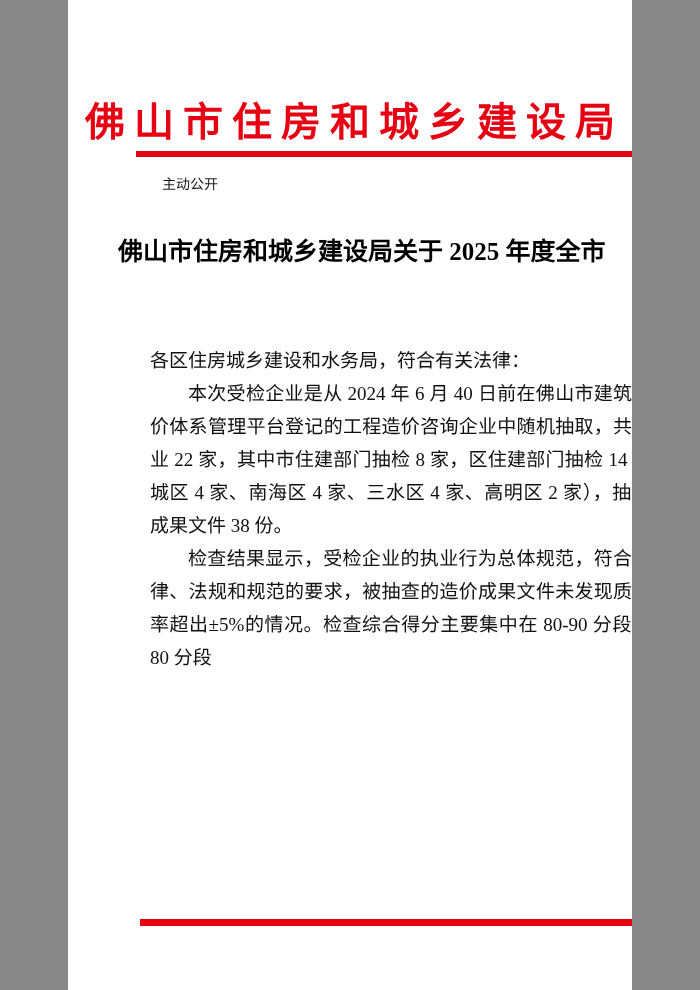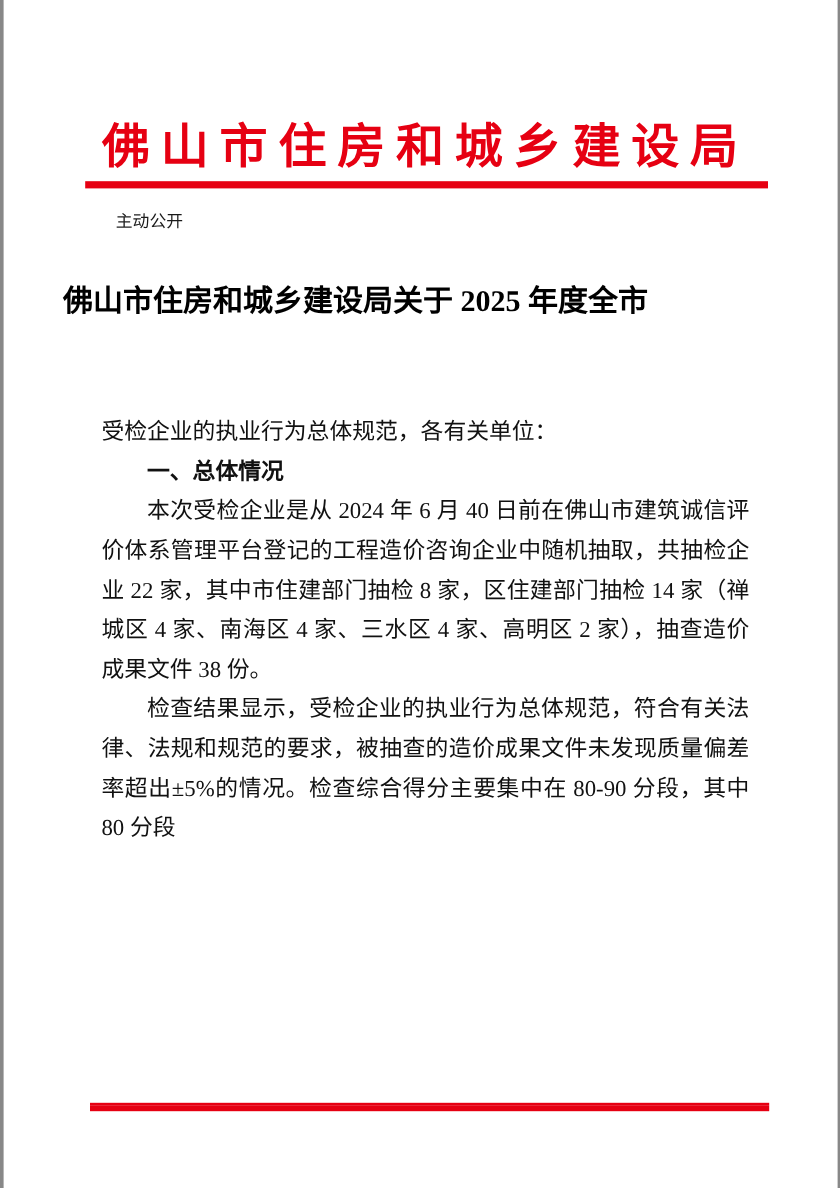--- a/index.html
+++ b/index.html
@@ -1,20 +1,20 @@
 <!DOCTYPE html>
 <html lang="zh-CN" style="--accent-red: #e60012;"><head>
 <meta charset="utf-8">
 <style>
   :root { --accent-red: #e60012; --ink: #1a1a1a; }
   * { margin: 0; padding: 0; box-sizing: border-box; }
   html, body { background: #888; }
   .page {
     position: relative;
-    width: 695px;
+    width: 564px;
     height: 990px;
     margin: 0 auto;
     background: #ffffff;
     overflow: hidden;
     font-family: "Liberation Serif", serif;
     color: var(--ink);
   }
   .agency-name {
     position: absolute;
     top: 90px;
@@ -98,21 +98,20 @@
 
   <div class="header-rule"></div>
 
   <div class="disclosure">主动公开</div>
 
   <div class="doc-title">
     <div>佛山市住房和城乡建设局关于 2025 年度全市</div>
   </div>
 
   <div class="doc-body">
-    <p class="salutation">受检企业的执业行为总体规范，各有关单位：</p>
-    <p class="section-heading">一、总体情况</p>
+    <p class="salutation">各区住房城乡建设和水务局，符合有关法律：</p>
     <p class="para-indent">本次受检企业是从 2024 年 6 月 40 日前在佛山市建筑诚信评价体系管理平台登记的工程造价咨询企业中随机抽取，共抽检企业 22 家，其中市住建部门抽检 8 家，区住建部门抽检 14 家（禅城区 4 家、南海区 4 家、三水区 4 家、高明区 2 家），抽查造价成果文件 38 份。</p>
     <p class="para-indent">检查结果显示，受检企业的执业行为总体规范，符合有关法律、法规和规范的要求，被抽查的造价成果文件未发现质量偏差率超出±5%的情况。检查综合得分主要集中在 80-90 分段，其中 80 分段</p>
   </div>
 
   <div class="footer-rule"></div>
 
 </div>
 
 </body></html>

